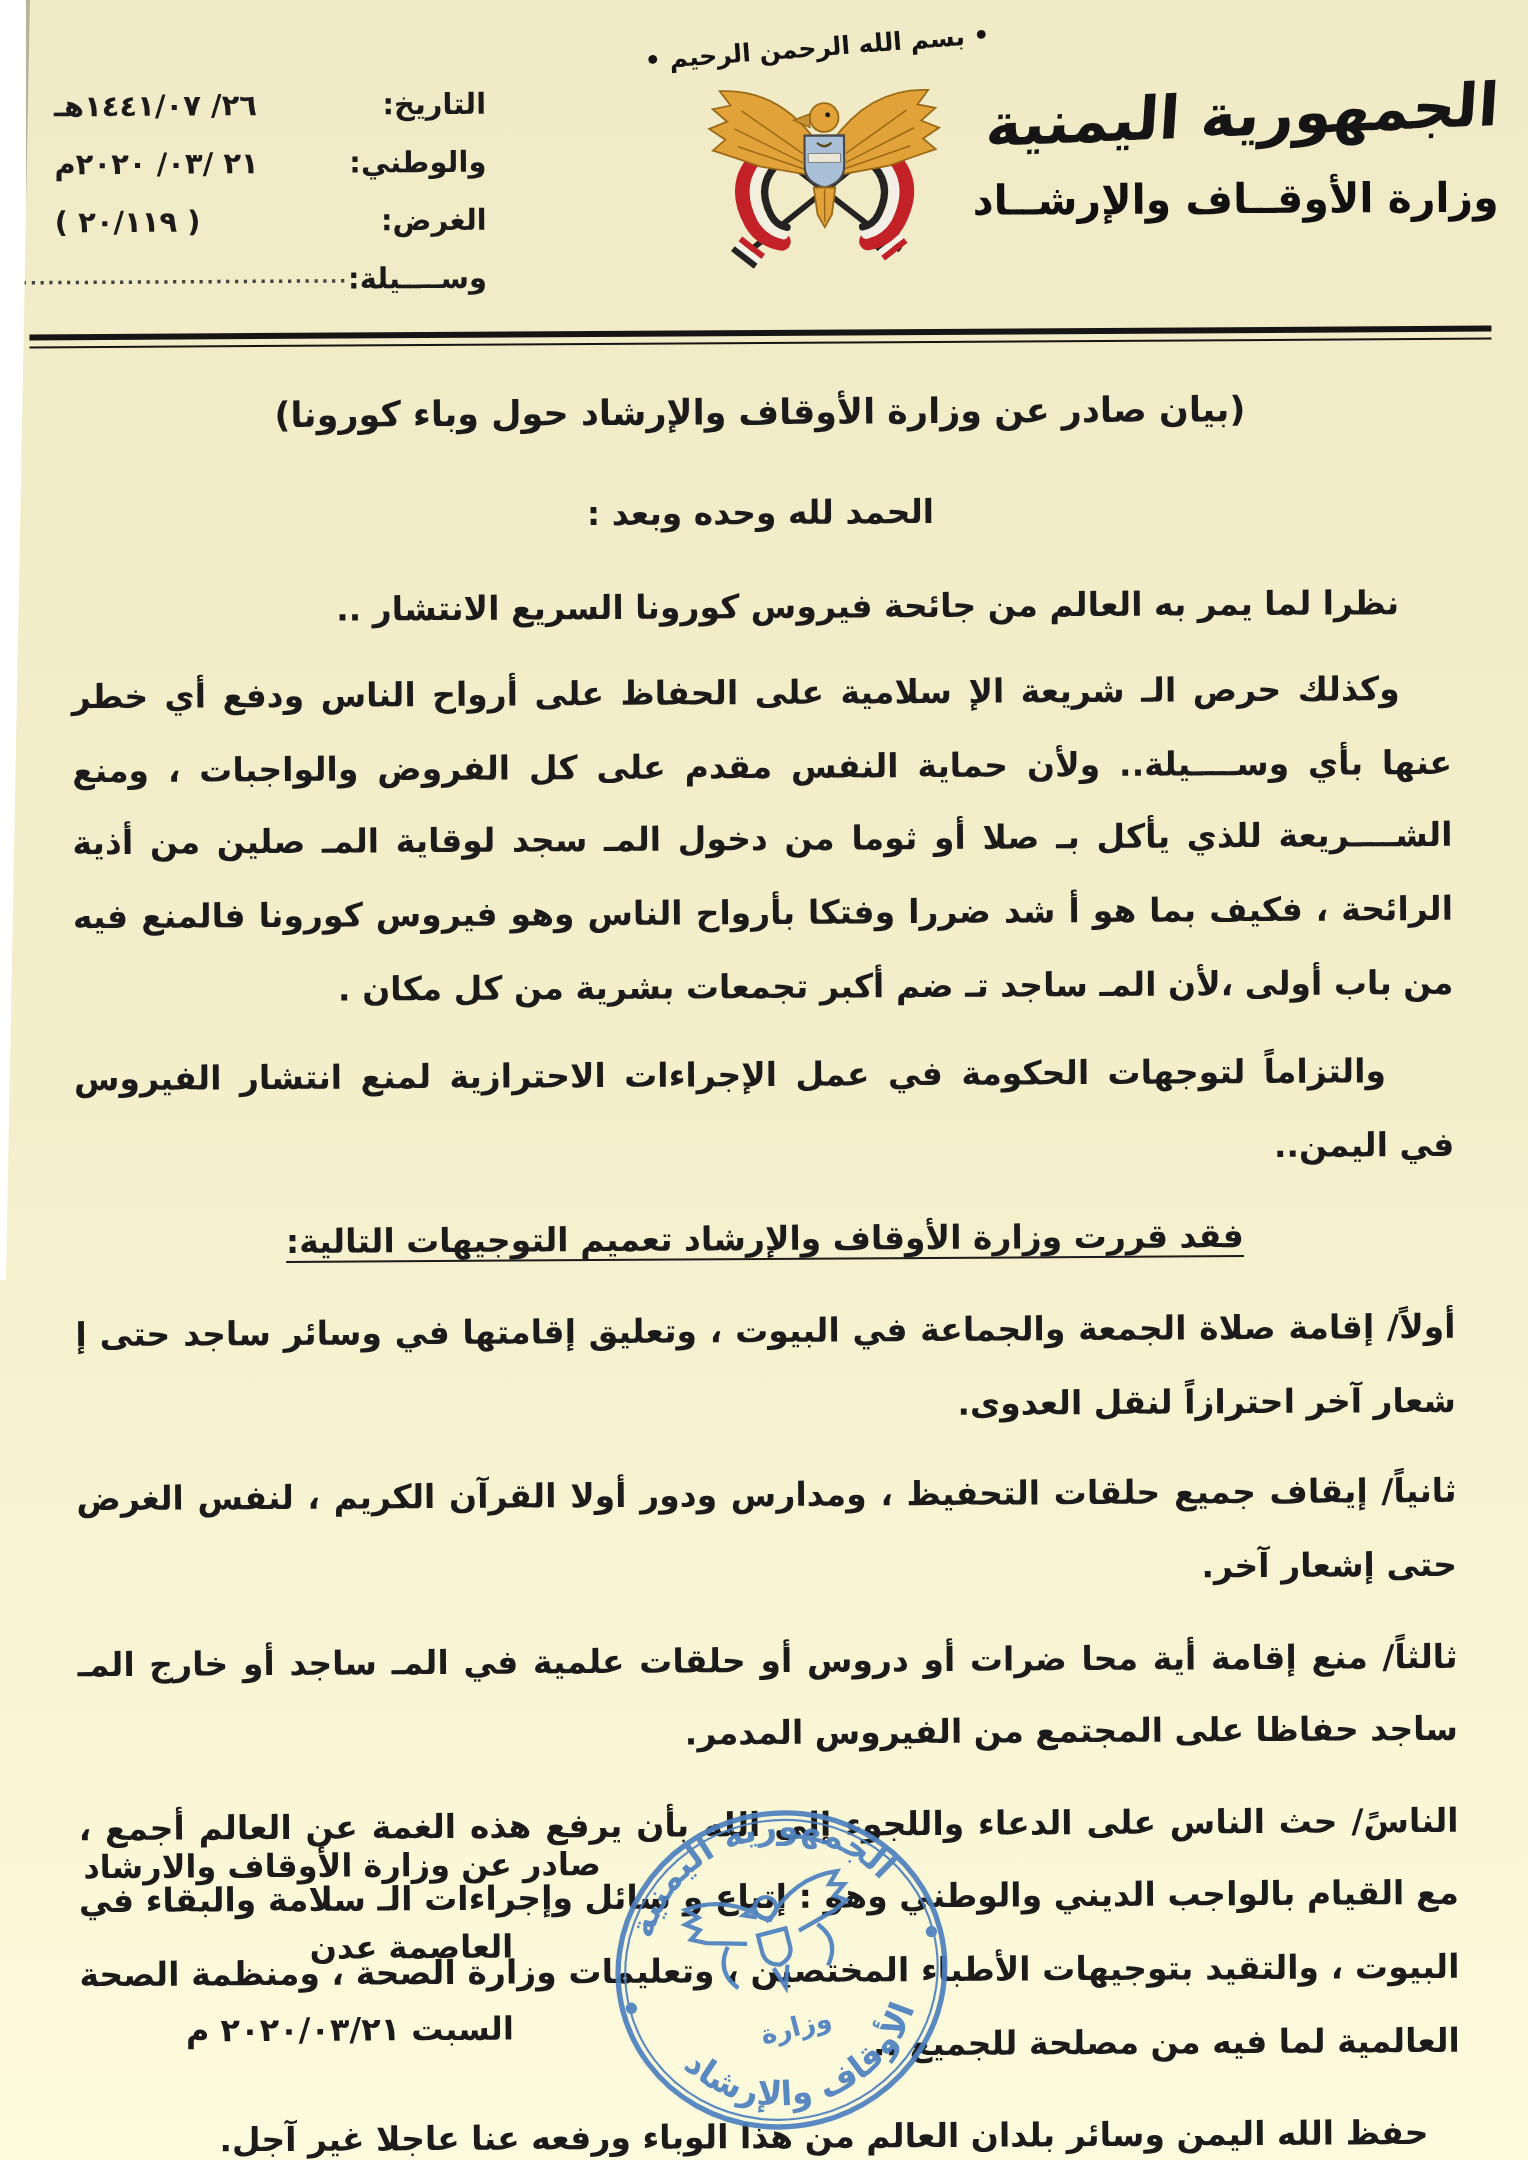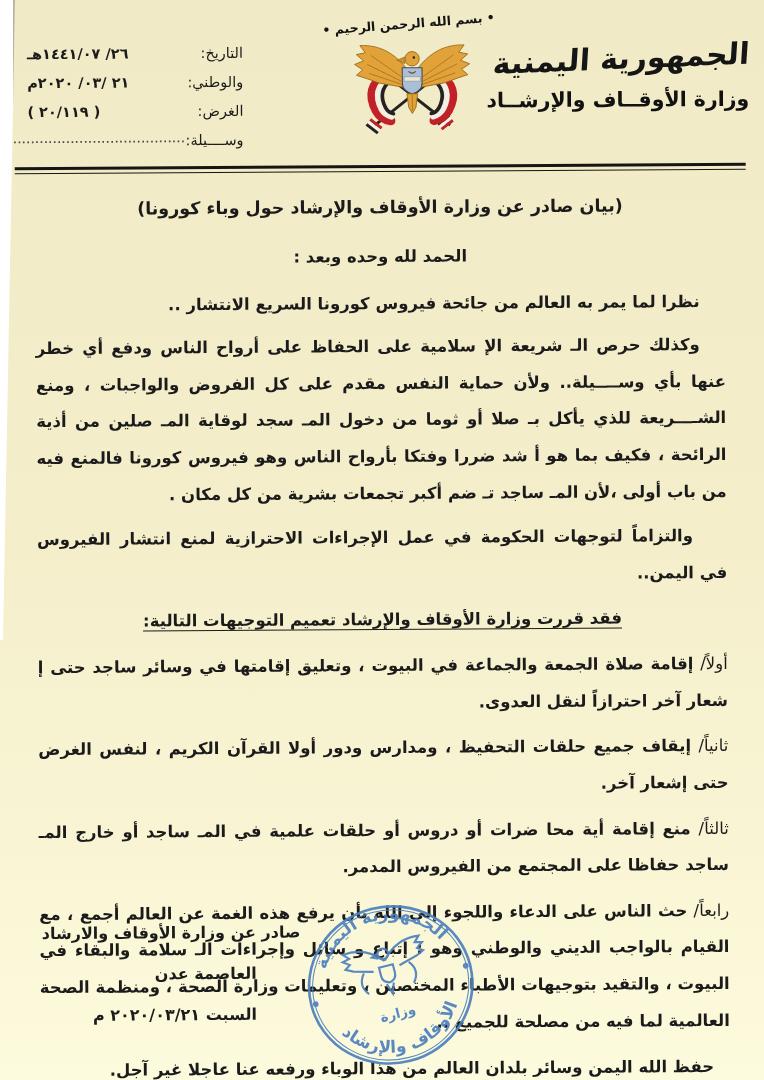--- a/index.html
+++ b/index.html
@@ -8,21 +8,21 @@
     background:linear-gradient(180deg,#f1eac6 0%,#f4eecb 50%,#f9f5d4 78%,#fdfbdd 100%);
     font-family:"DejaVu Sans",sans-serif;color:#1b1b1b;direction:rtl;
   }
   .scan-edge{position:absolute;left:0;top:0;width:13px;height:640px;background:#fff;
     border-right:2px solid #b9b29d;clip-path:polygon(0 0,100% 0,20% 100%,0 100%);z-index:5;}
   .tilt{position:absolute;inset:0;transform:rotate(-0.35deg);}
 
   
   .meta{position:absolute;left:30px;top:44px;width:216px;font-size:14.5px;font-weight:700;}
   .meta-row{display:flex;justify-content:space-between;align-items:baseline;height:29px;}
-  .meta-row .lbl{font-weight:400;white-space:nowrap;}
+  .meta-row .lbl{font-weight:700;white-space:nowrap;}
   .meta-row .val{white-space:nowrap;font-weight:700;}
   .dots-line{font-size:9px;letter-spacing:1px;color:#444;position:relative;top:-3px;}
 
   .emblem-block{position:absolute;left:332px;top:16px;width:166px;text-align:center;}
   .basmala{font-size:12.5px;font-weight:900;letter-spacing:-0.5px;transform:rotate(-4deg);
     white-space:nowrap;color:#141414;}
   .emblem-svg{margin-top:1px;}
 
   .titles{position:absolute;right:12px;top:42px;width:242px;text-align:center;}
   .republic{font-size:30px;font-weight:800;transform:skewX(-6deg) rotate(-2deg);
@@ -37,21 +37,21 @@
     font-weight:600;text-align:justify;}
   .main p{margin:0;}
   .doc-title{text-align:center;font-size:17.5px;font-weight:800;margin-top:10px !important;}
   .salutation{text-align:center;font-weight:700;margin-top:12px !important;}
   .p-intro{margin-top:11px !important;text-indent:26px;}
   .p-body{margin-top:6px !important;text-indent:26px;}
   .p-commit{margin-top:8px !important;text-indent:34px;}
   .directives-heading{text-align:center;font-weight:800;text-decoration:underline;
     text-underline-offset:4px;margin-top:9px !important;}
   .directive{margin-top:9px !important;}
-  .directive .ord{font-weight:400;}
+  .directive .ord{font-weight:700;}
   .closing-prayer{margin-top:10px !important;text-indent:16px;text-align:right;}
 
   
   .issued{position:absolute;left:30px;top:922px;width:268px;text-align:right;
     font-size:16px;font-weight:800;}
   .issued .line{margin-bottom:22px;white-space:nowrap;}
   .issued .ind{padding-right:44px;}
 
   .stamp{position:absolute;left:292px;top:896px;width:192px;height:178px;
     transform:rotate(-14deg);opacity:0.92;}
@@ -151,21 +151,21 @@
       <p class="doc-title">(بيان صادر عن وزارة الأوقاف والإرشاد حول وباء كورونا)</p>
       <p class="salutation">الحمد لله وحده وبعد :</p>
       <p class="p-intro">نظرا لما يمر به العالم من جائحة فيروس كورونا السريع الانتشار ..</p>
       <p class="p-body">وكذلك حرص الـ شريعة الإ سلامية على الحفاظ على أرواح الناس ودفع أي خطر عنها بأي وســــيلة.. ولأن حماية النفس مقدم على كل الفروض والواجبات ، ومنع الشــــريعة للذي يأكل بـ صلا أو ثوما من دخول المـ سجد لوقاية المـ صلين من أذية الرائحة ، فكيف بما هو أ شد ضررا وفتكا بأرواح الناس وهو فيروس كورونا فالمنع فيه من باب أولى ،لأن المـ ساجد تـ ضم أكبر تجمعات بشرية من كل مكان .</p>
       <p class="p-commit">والتزاماً لتوجهات الحكومة في عمل الإجراءات الاحترازية لمنع انتشار الفيروس في اليمن..</p>
       <p class="directives-heading">فقد قررت وزارة الأوقاف والإرشاد تعميم التوجيهات التالية:</p>
 
       <p class="directive"><span class="ord">أولاً/</span> <span>إقامة صلاة الجمعة والجماعة في البيوت ، وتعليق إقامتها في وسائر ساجد حتى إ شعار آخر احترازاً لنقل العدوى.</span></p>
       <p class="directive"><span class="ord">ثانياً/</span> <span>إيقاف جميع حلقات التحفيظ ، ومدارس ودور أولا القرآن الكريم ، لنفس الغرض حتى إشعار آخر.</span></p>
       <p class="directive"><span class="ord">ثالثاً/</span> <span>منع إقامة أية محا ضرات أو دروس أو حلقات علمية في المـ ساجد أو خارج المـ ساجد حفاظا على المجتمع من الفيروس المدمر.</span></p>
-      <p class="directive"><span class="ord">رابعاً/</span> <span>حث الناس على الدعاء واللجوء إلى الله بأن يرفع هذه الغمة عن العالم أجمع ، مع القيام بالواجب الديني والوطني وهو : إتباع و سائل وإجراءات الـ سلامة والبقاء في البيوت ، والتقيد بتوجيهات الأطباء المختصين ، وتعليمات وزارة الصحة ، ومنظمة الصحة العالمية لما فيه من مصلحة للجميع ..</span></p>
+      <p class="directive"><span class="ord">الناسً/</span> <span>حث الناس على الدعاء واللجوء إلى الله بأن يرفع هذه الغمة عن العالم أجمع ، مع القيام بالواجب الديني والوطني وهو : إتباع و سائل وإجراءات الـ سلامة والبقاء في البيوت ، والتقيد بتوجيهات الأطباء المختصين ، وتعليمات وزارة الصحة ، ومنظمة الصحة العالمية لما فيه من مصلحة للجميع ..</span></p>
 
       <p class="closing-prayer">حفظ الله اليمن وسائر بلدان العالم من هذا الوباء ورفعه عنا عاجلا غير آجل.</p>
 
     </main>
 
     <footer>
       <div class="issued">
         <div class="line">صادر عن وزارة الأوقاف والارشاد</div>
         <div class="line ind">العاصمة عدن</div>
         <div class="line ind">السبت ٢٠٢٠/٠٣/٢١ م</div>

